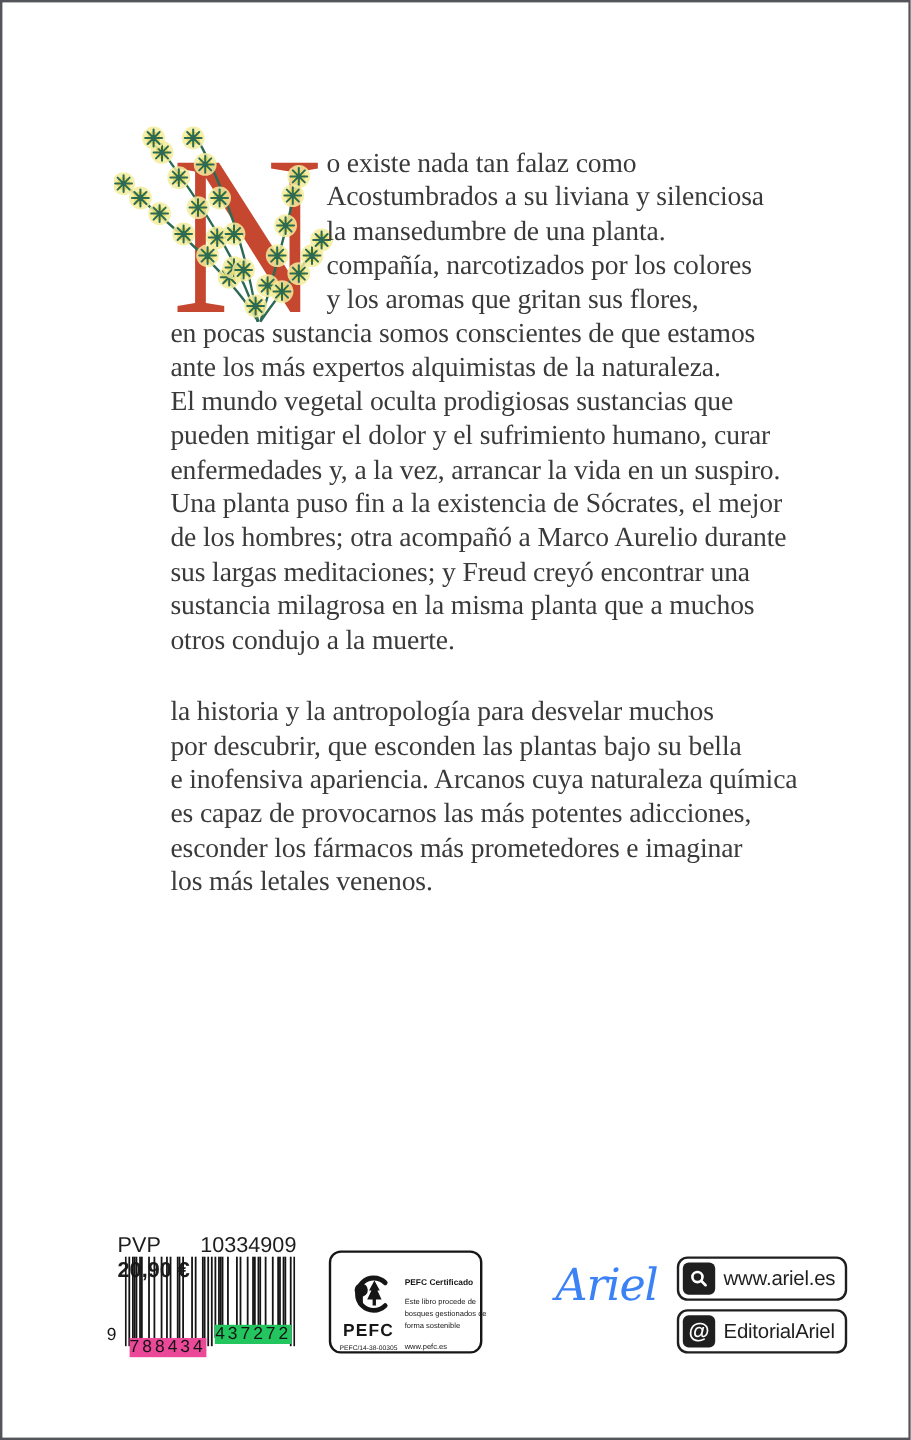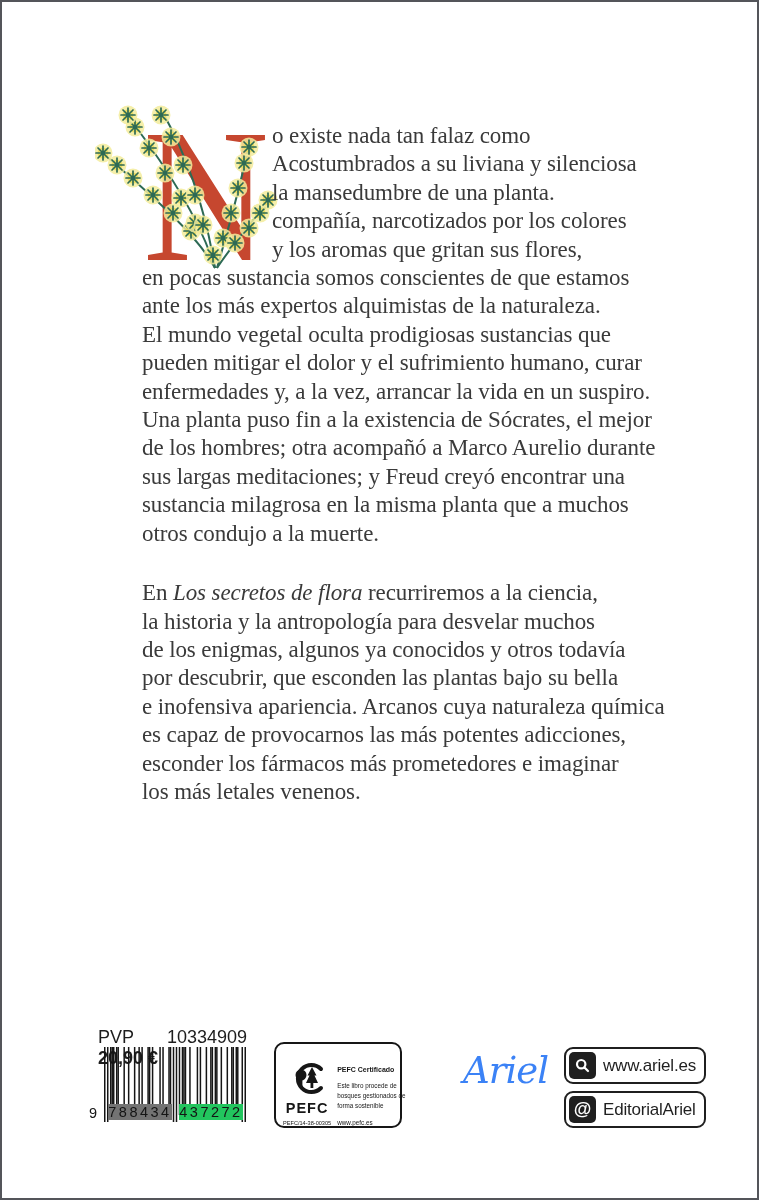--- a/index.html
+++ b/index.html
@@ -28,21 +28,21 @@
     position:absolute; left:96px; top:1025px; width:149px;
     display:flex; justify-content:space-between;
     font-family:"Liberation Sans", sans-serif; font-size:18px; color:#1d1d1d;
   }
   .price-value { font-weight:bold; }
 
   .barcode-wrap { position:absolute; left:102px; top:1045px; width:142px; height:75px; }
   .barcode-wrap svg { display:block; }
   .bc-digit { position:absolute; font-family:"Liberation Sans", sans-serif; font-size:14.5px; color:#141414; }
   .bc-first { left:-15px; top:58px; }
-  .bc-g1 { left:4px;  top:57px; width:64px; text-align:center; letter-spacing:2.5px; background:#737373; }
+  .bc-g1 { left:4px;  top:68px; width:64px; letter-spacing:2.5px; background:#ec4899; }
   .bc-g2 { left:75px; top:57px; width:64px; text-align:center; letter-spacing:2.5px; background:#22c55e; }
 
   .pefc-box {
     position:absolute; left:272px; top:1040px; width:128px; height:86px;
     border:2px solid #161616; border-radius:10px; background:#fff;
     display:flex; padding:18px 4px 5px 7px;
     font-family:"Liberation Sans", sans-serif; color:#161616;
   }
   .pefc-left { width:58px; text-align:center; }
   .pefc-word { font-weight:bold; font-size:14.5px; letter-spacing:1px; margin-top:0px; }
@@ -138,23 +138,21 @@
       <div>El mundo vegetal oculta prodigiosas sustancias que</div>
       <div>pueden mitigar el dolor y el sufrimiento humano, curar</div>
       <div>enfermedades y, a la vez, arrancar la vida en un suspiro.</div>
       <div>Una planta puso fin a la existencia de Sócrates, el mejor</div>
       <div>de los hombres; otra acompañó a Marco Aurelio durante</div>
       <div>sus largas meditaciones; y Freud creyó encontrar una</div>
       <div>sustancia milagrosa en la misma planta que a muchos</div>
       <div>otros condujo a la muerte.</div>
     </div>
     <div class="para2">
-      <div><span>En </span><em>Los secretos de flora</em><span> recurriremos a la ciencia,</span></div>
       <div>la historia y la antropología para desvelar muchos</div>
-      <div>de los enigmas, algunos ya conocidos y otros todavía</div>
       <div>por descubrir, que esconden las plantas bajo su bella</div>
       <div>e inofensiva apariencia. Arcanos cuya naturaleza química</div>
       <div>es capaz de provocarnos las más potentes adicciones,</div>
       <div>esconder los fármacos más prometedores e imaginar</div>
       <div>los más letales venenos.</div>
     </div>
   </div>
 
   <div class="price-row">
     <span><span>PVP</span> <span class="price-value">20,90 €</span></span>

